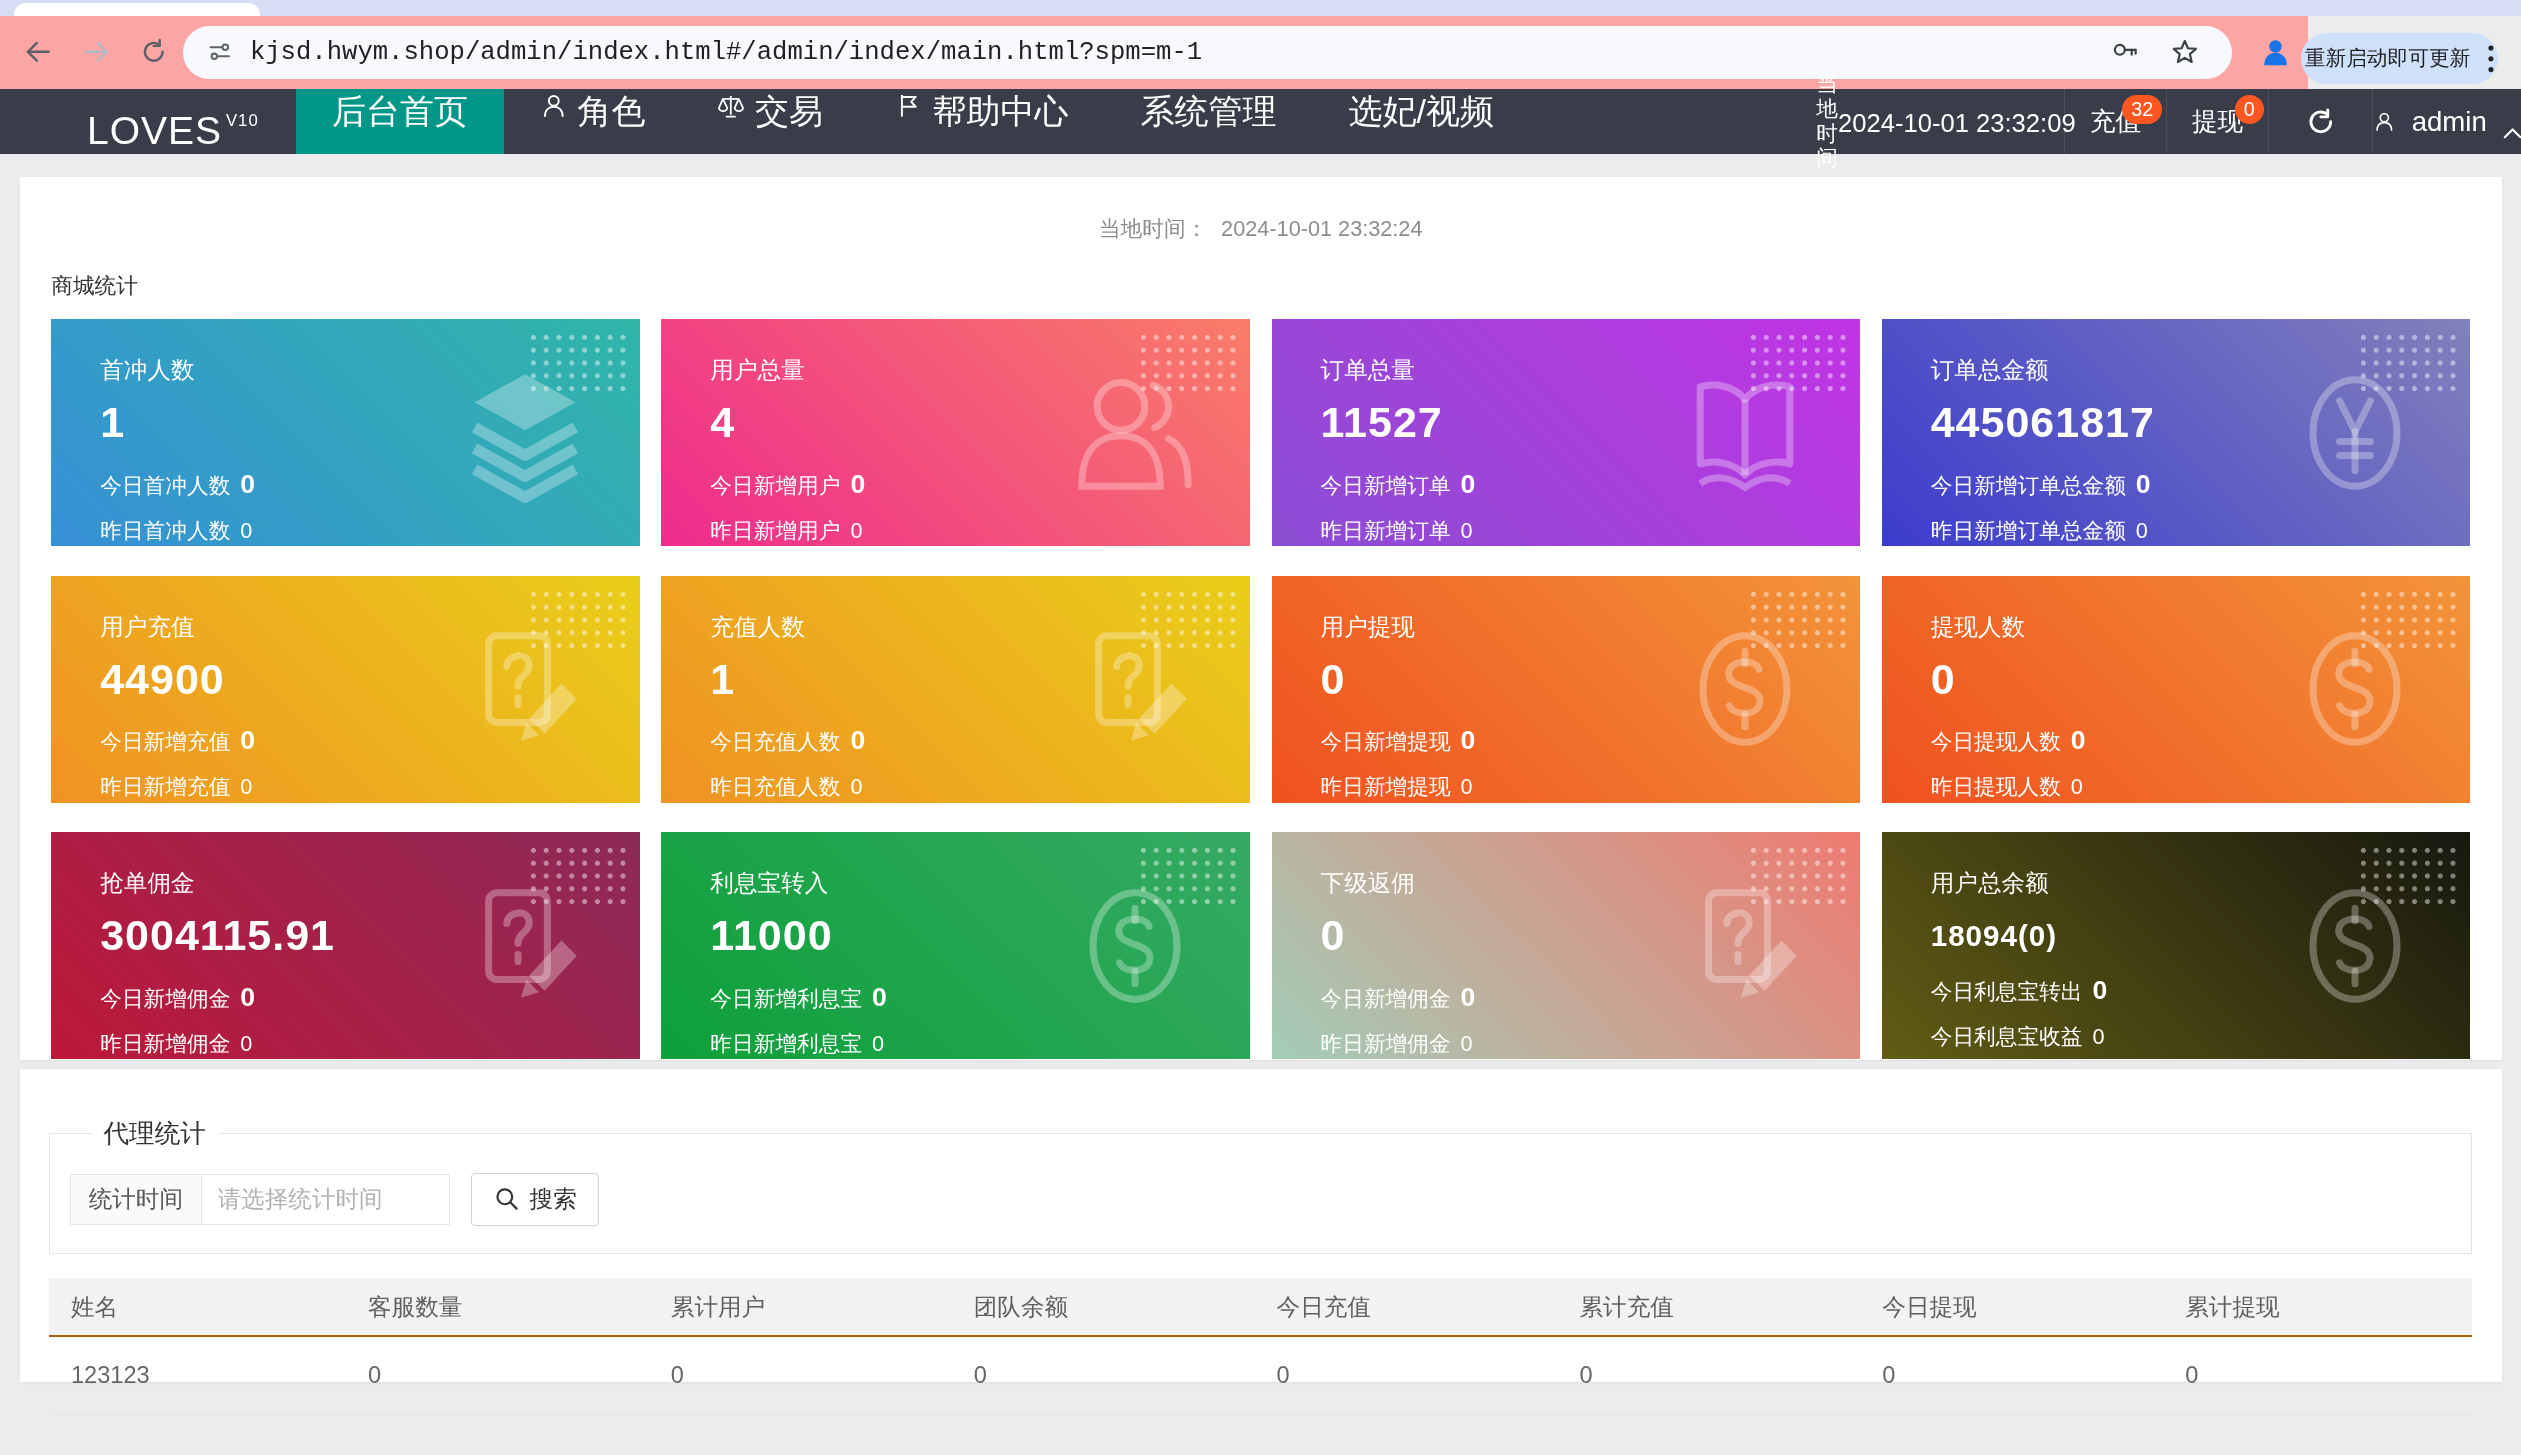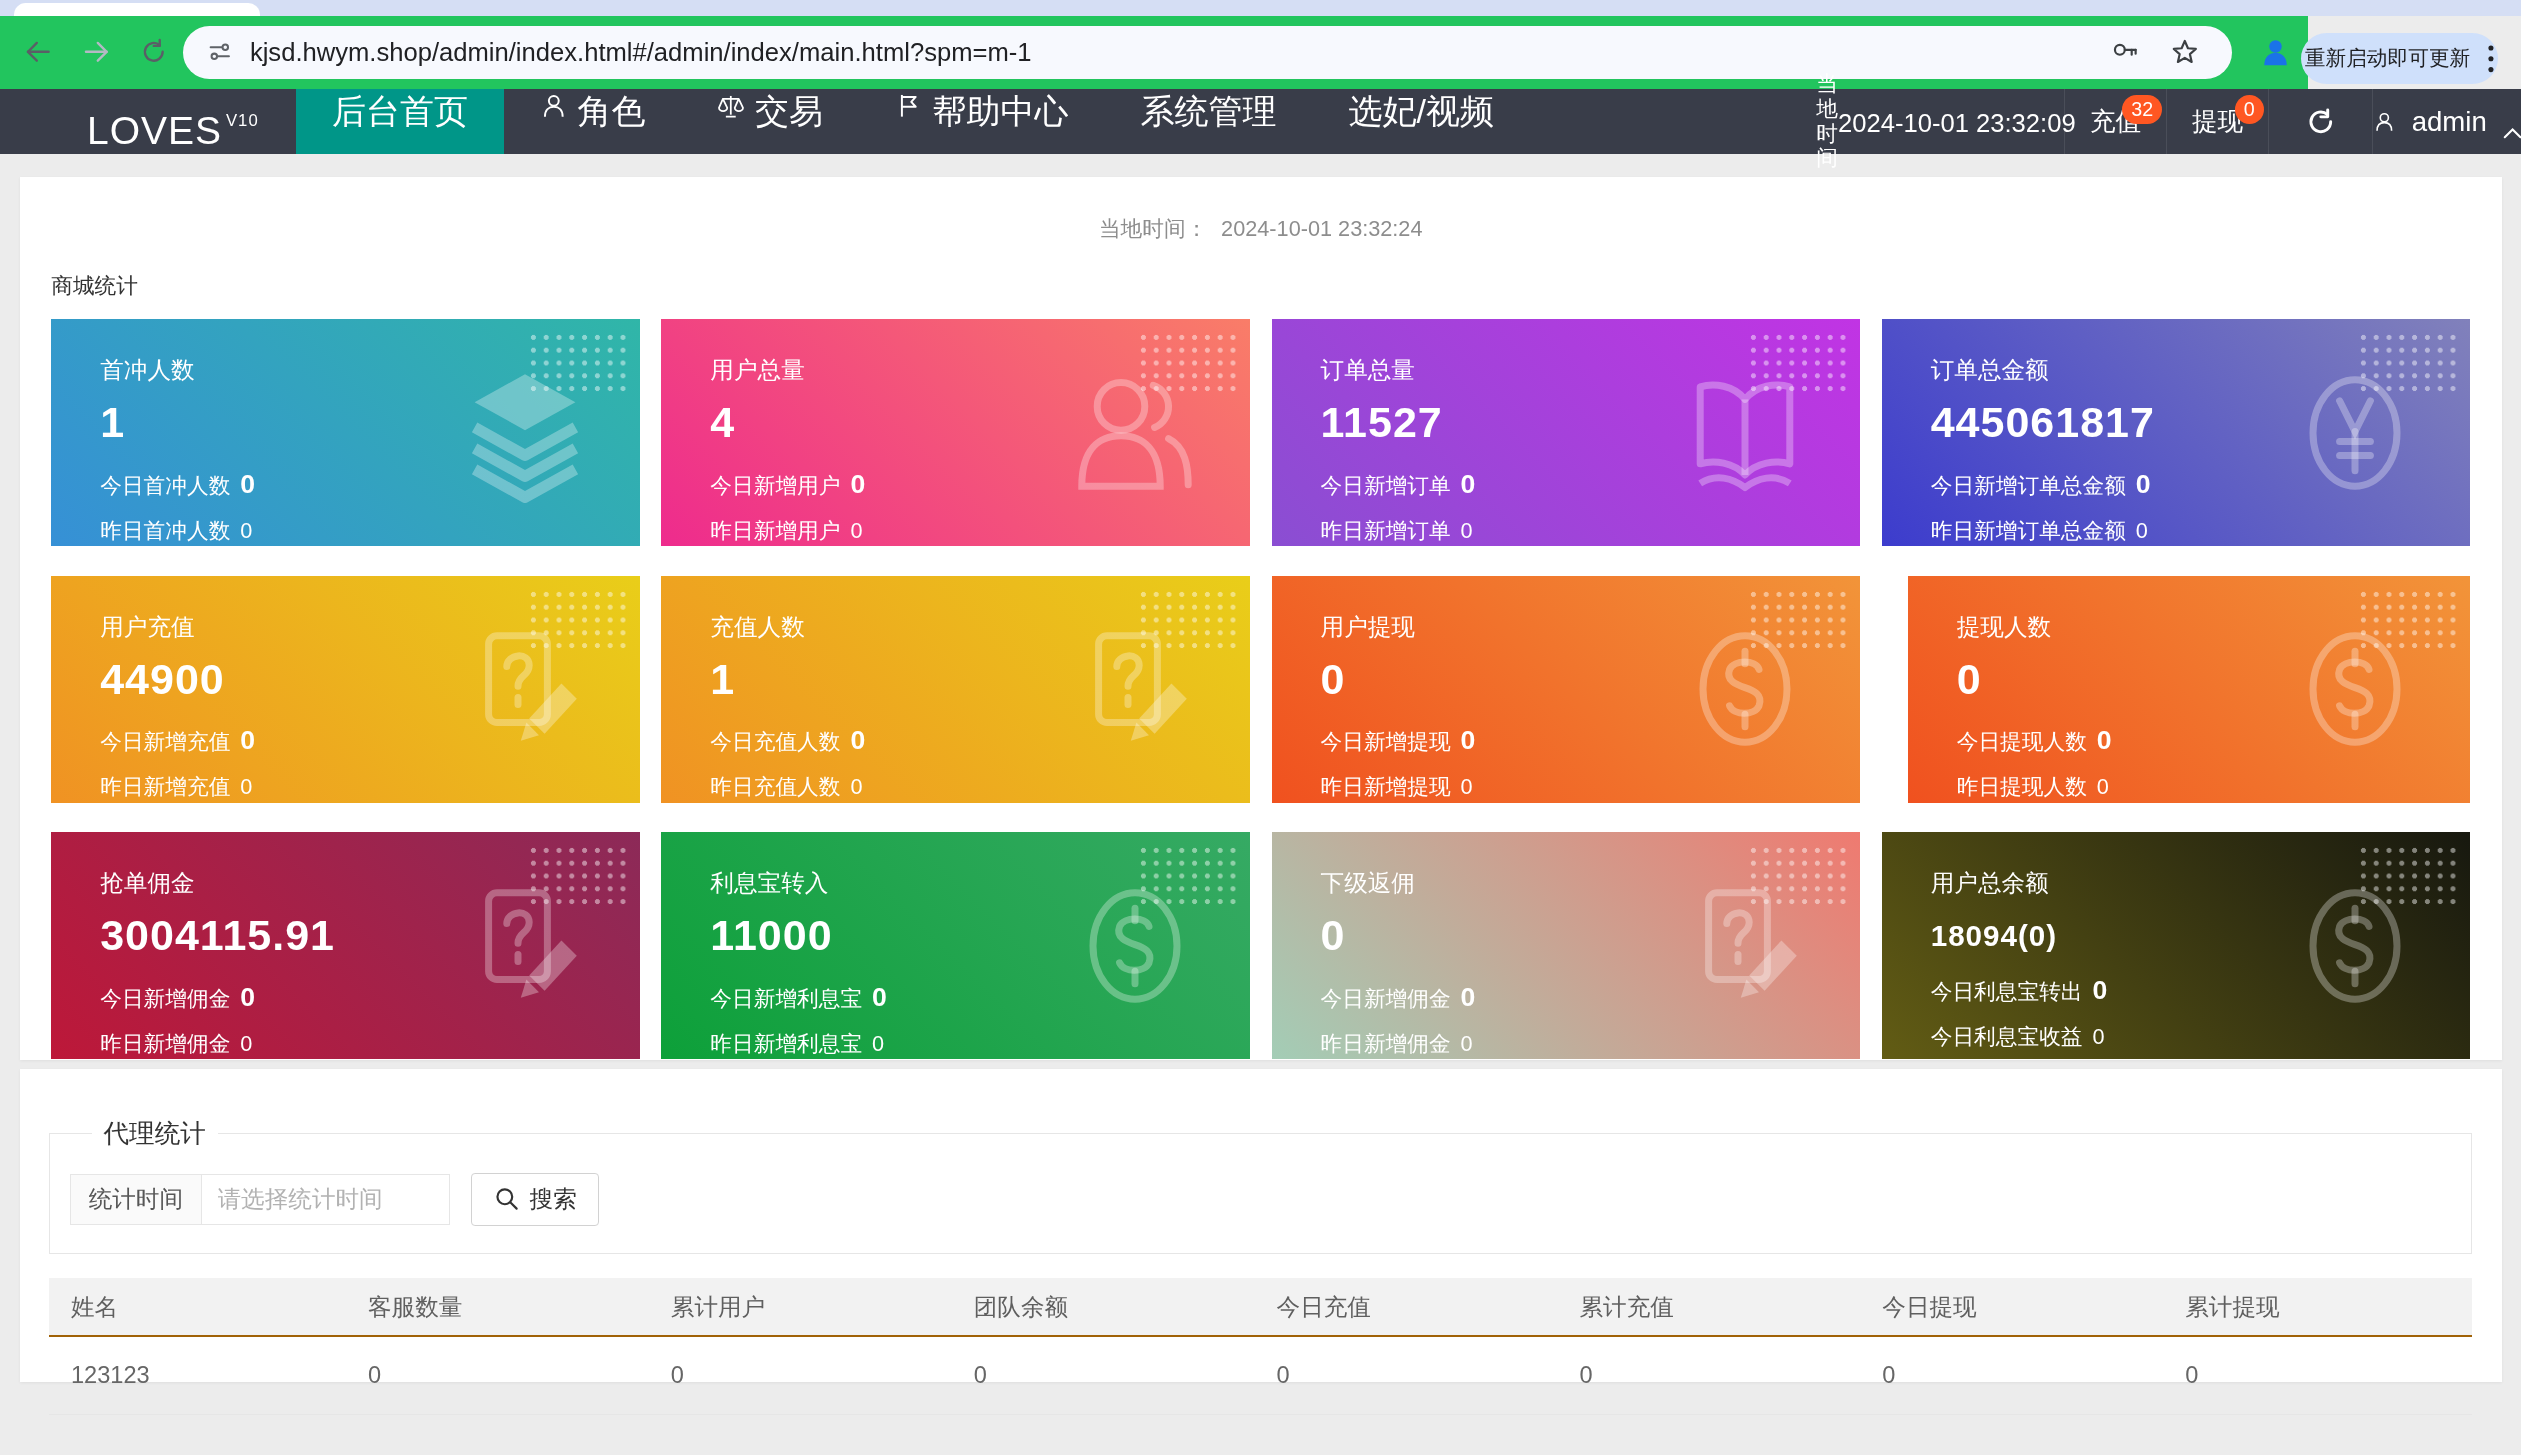--- a/index.html
+++ b/index.html
@@ -2,21 +2,21 @@
 <html><head>
 <meta charset="utf-8">
 <style>
   * { margin:0; padding:0; box-sizing:border-box; }
   html,body { width:2522px; height:1456px; overflow:hidden; }
   body { font-family:"Liberation Sans","DejaVu Sans",sans-serif; background:#ececec; position:relative; }
 
   
   .tabstrip { position:absolute; top:0; left:0; width:2522px; height:15.8px; background:#d5def4; }
   .tab-active { position:absolute; left:13.8px; top:3px; width:246px; height:12.8px; background:#fff; border-radius:11.8px 11.8px 0 0; }
-  .toolbar { position:absolute; top:15.8px; left:0; width:2308px; height:73px; background:#22c55e; }
+  .toolbar { position:absolute; top:15.8px; left:0; width:2308px; height:73px; background:#fca5a5;font-family:Liberation Mono, monospace; }
   .tb-icon { position:absolute; top:22.7px; width:27.6px; height:27.6px; color:#5a5f66; }
   .tb-icon svg { width:100%; height:100%; }
   .tb-back { left:23.6px; }
   .tb-fwd { left:83px; color:#b3b9c4; }
   .tb-reload { left:140px; }
   .url-pill { position:absolute; left:183px; top:9.9px; width:2049px; height:53px; background:#f7f9fe; border-radius:26.6px; display:flex; align-items:center; }
   .site-info-icon { width:25.6px; height:25.6px; color:#5f6368; margin-left:23.6px; flex:none; }
   .site-info-icon svg { width:100%; height:100%; }
   .url-text { font-size:25.6px; color:#202124; margin-left:17.7px; white-space:nowrap; overflow:hidden; flex:1; }
   .pill-right-icon { width:27.6px; height:27.6px; color:#3c4043; flex:none; margin-right:33px; }
@@ -332,21 +332,21 @@
     <div class="card-line l1"><span class="ll">今日新增提现</span><b class="lv">0</b></div>
     <div class="card-line l2"><span class="ll">昨日新增提现</span><span class="lv2">0</span></div>
     <div class="card-icon"><svg viewBox="0 0 100 100" fill="none" stroke="currentColor" stroke-width="5" stroke-linecap="round">
             <ellipse cx="50" cy="50" rx="30" ry="38"></ellipse>
             <path d="M60 36 c-2-7-18-7-21 0 c-3 8 5 11 11 13 c6 2 13 5 10 13 c-3 7-18 7-21 0"></path>
             <path d="M50 23 v9"></path>
             <path d="M50 68 v9"></path>
           </svg></div>
   </div>
 
-  <div class="stat-card" style="background: linear-gradient(45deg, rgb(240, 81, 31), rgb(242, 148, 57)); margin-left: 26px;">
+  <div class="stat-card" style="background: linear-gradient(45deg, rgb(240, 81, 31), rgb(242, 148, 57));">
     <div class="card-dots"></div>
     <div class="card-title">提现人数</div>
     <div class="card-value">0</div>
     <div class="card-line l1"><span class="ll">今日提现人数</span><b class="lv">0</b></div>
     <div class="card-line l2"><span class="ll">昨日提现人数</span><span class="lv2">0</span></div>
     <div class="card-icon"><svg viewBox="0 0 100 100" fill="none" stroke="currentColor" stroke-width="5" stroke-linecap="round">
             <ellipse cx="50" cy="50" rx="30" ry="38"></ellipse>
             <path d="M60 36 c-2-7-18-7-21 0 c-3 8 5 11 11 13 c6 2 13 5 10 13 c-3 7-18 7-21 0"></path>
             <path d="M50 23 v9"></path>
             <path d="M50 68 v9"></path>

